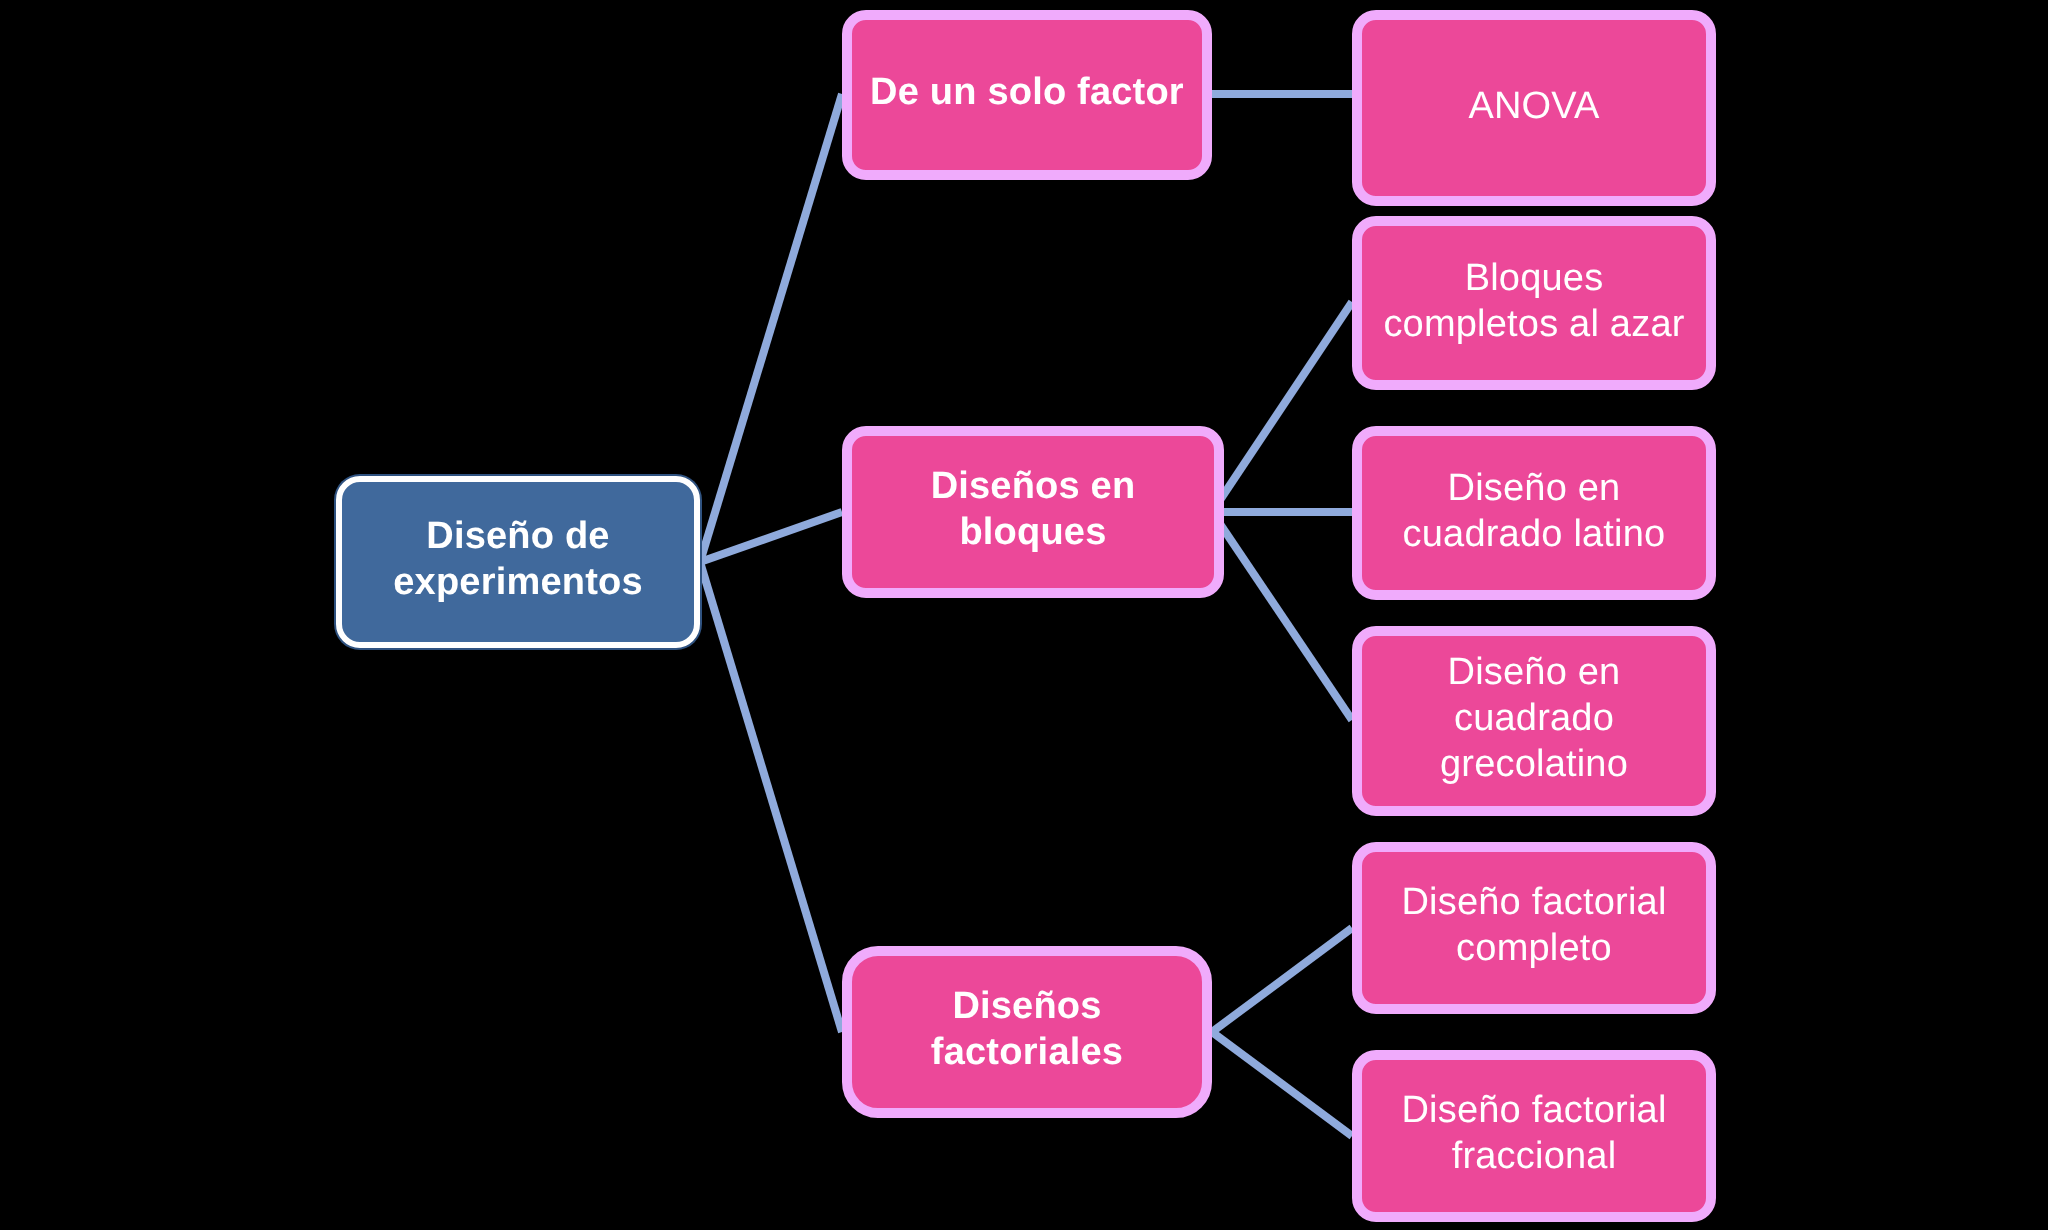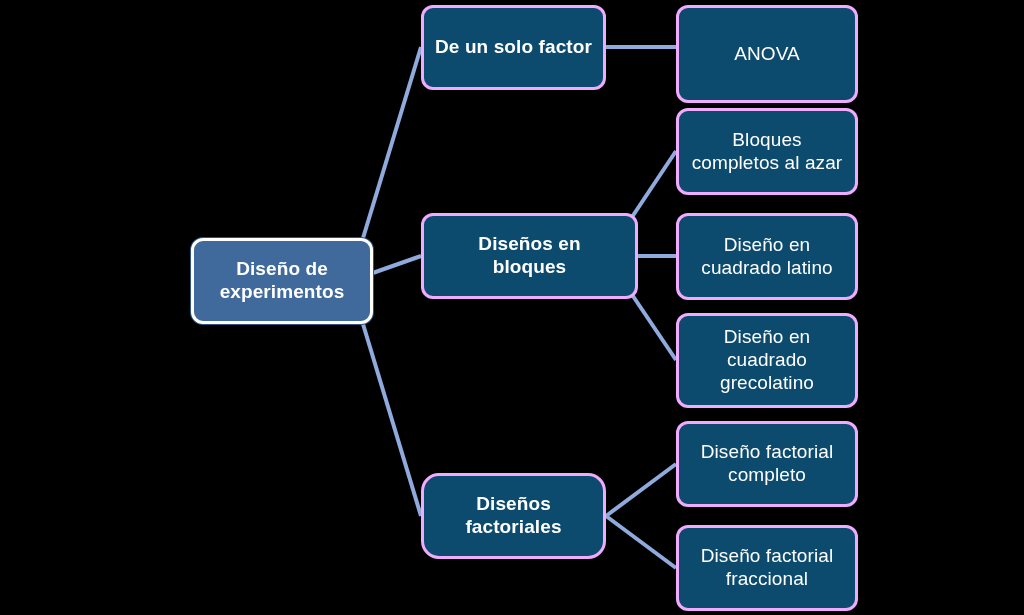--- a/index.html
+++ b/index.html
@@ -25,42 +25,42 @@
     pointer-events: none;
   }
   .node {
     position: absolute;
     box-sizing: border-box;
     display: flex;
     align-items: center;
     justify-content: center;
     text-align: center;
     color: #ffffff;
-    background: #0c4a6e;
-    border: 3px solid #f0abfc;
+    background: #ec4899;
+    border: 5px solid #f0abfc;
     border-radius: 12px;
     padding: 2px 8px;
     line-height: 1.2;
     font-size: 19px;
     letter-spacing: 0.1px;
     z-index: 2;
   }
   .node.root {
     background: #3f6severe;
   }
   .node.root {
     background: #40699c;
     border: 3px solid #ffffff;
     box-shadow: 0 0 0 1px #2f5party;
   }
   .node.root {
     box-shadow: 0 0 0 1px #2f5280;
   }
   .node.level1 { font-weight: bold; }
-  .node.root  { font-weight: bold; margin-left: 23px; }
+  .node.root  { font-weight: bold; }
   .node-label {
     display: block;
     width: 100%;
     white-space: pre-line;
   }
 </style>
 </head>
 <body>
 
 <div id="canvas">
@@ -84,21 +84,21 @@
 
   <div class="node root" style="left:168px; top:238px; width:182px; height:86px;">
     <span class="node-label">Diseño de
 experimentos</span>
   </div>
 
   <div class="node level1" style="left:421px; top:5px; width:185px; height:85px;">
     <span class="node-label">De un solo factor</span>
   </div>
 
-  <div class="node level1" style="left:421px; top:213px; width:217px; height:86px;">
+  <div class="node level1" style="left:421px; top:213px; width:191px; height:86px;">
     <span class="node-label">Diseños en
 bloques</span>
   </div>
 
   <div class="node level1" style="left:421px; top:473px; width:185px; height:86px;border-radius:18px;">
     <span class="node-label">Diseños
 factoriales</span>
   </div>
 
   <div class="node level2" style="left:676px; top:5px; width:182px; height:98px;justify-content:flex-end;">

